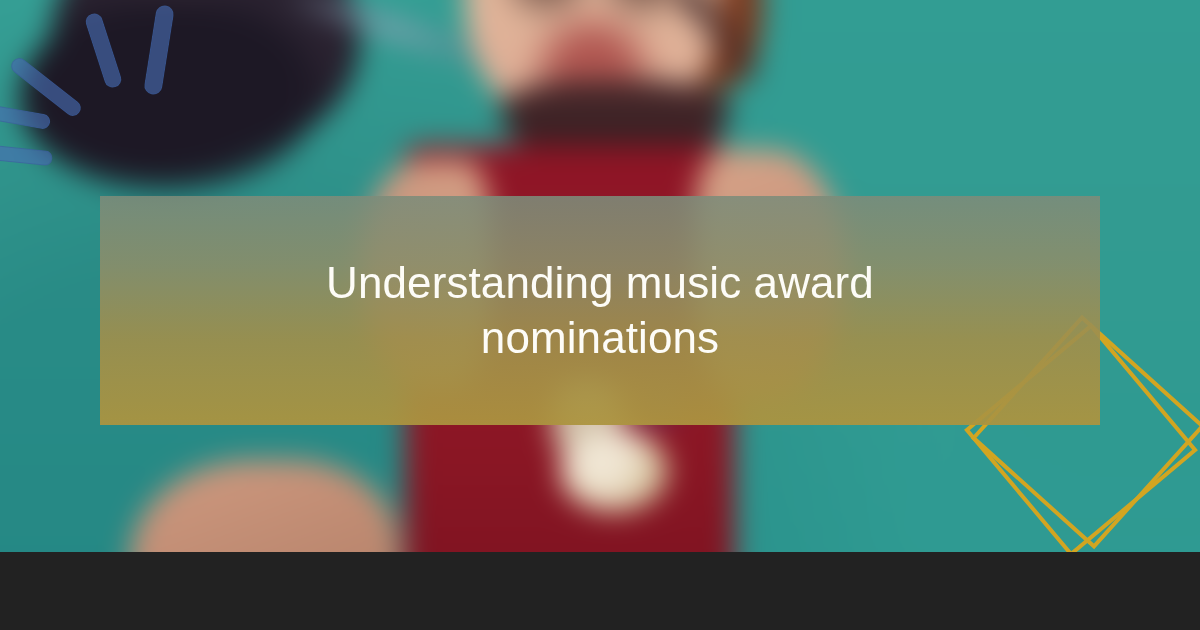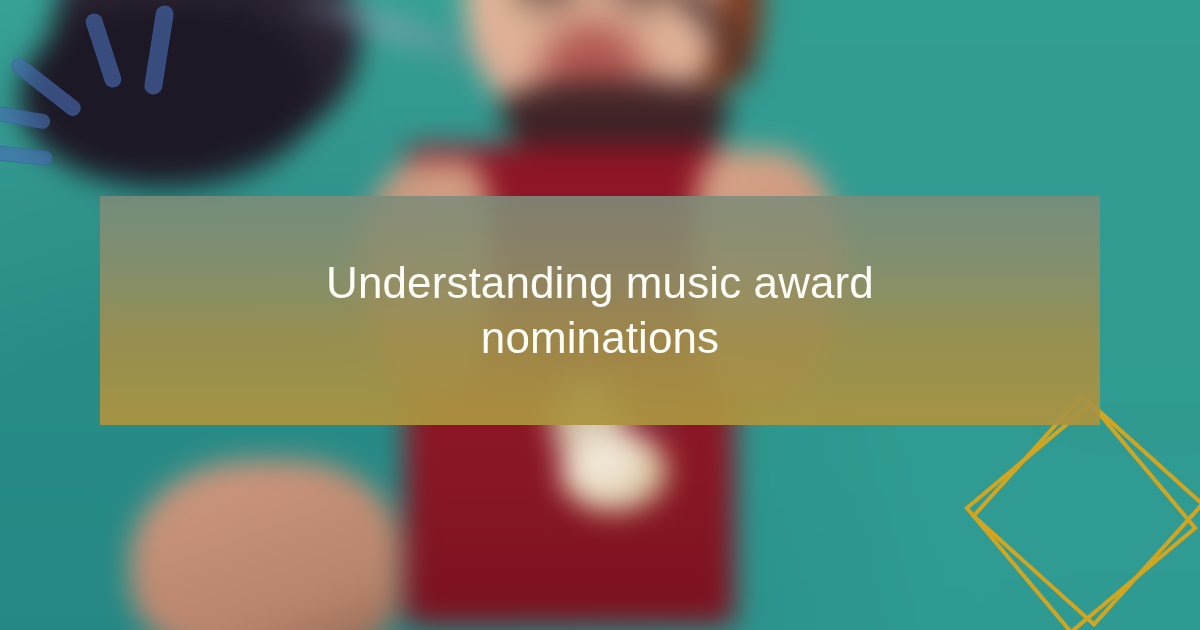--- a/index.html
+++ b/index.html
@@ -3,21 +3,21 @@
 <meta charset="utf-8">
 <style>
   html, body {
     margin: 0;
     padding: 0;
     background: #222;
   }
   #canvas {
     position: relative;
     width: 1200px;
-    height: 630px;
+    height: 552px;
     overflow: hidden;
     background: #8b5cf6;
     font-family: "Liberation Sans", sans-serif;
   }
 
   
   .photo-layer {
     position: absolute;
     inset: -40px;
     overflow: hidden;

